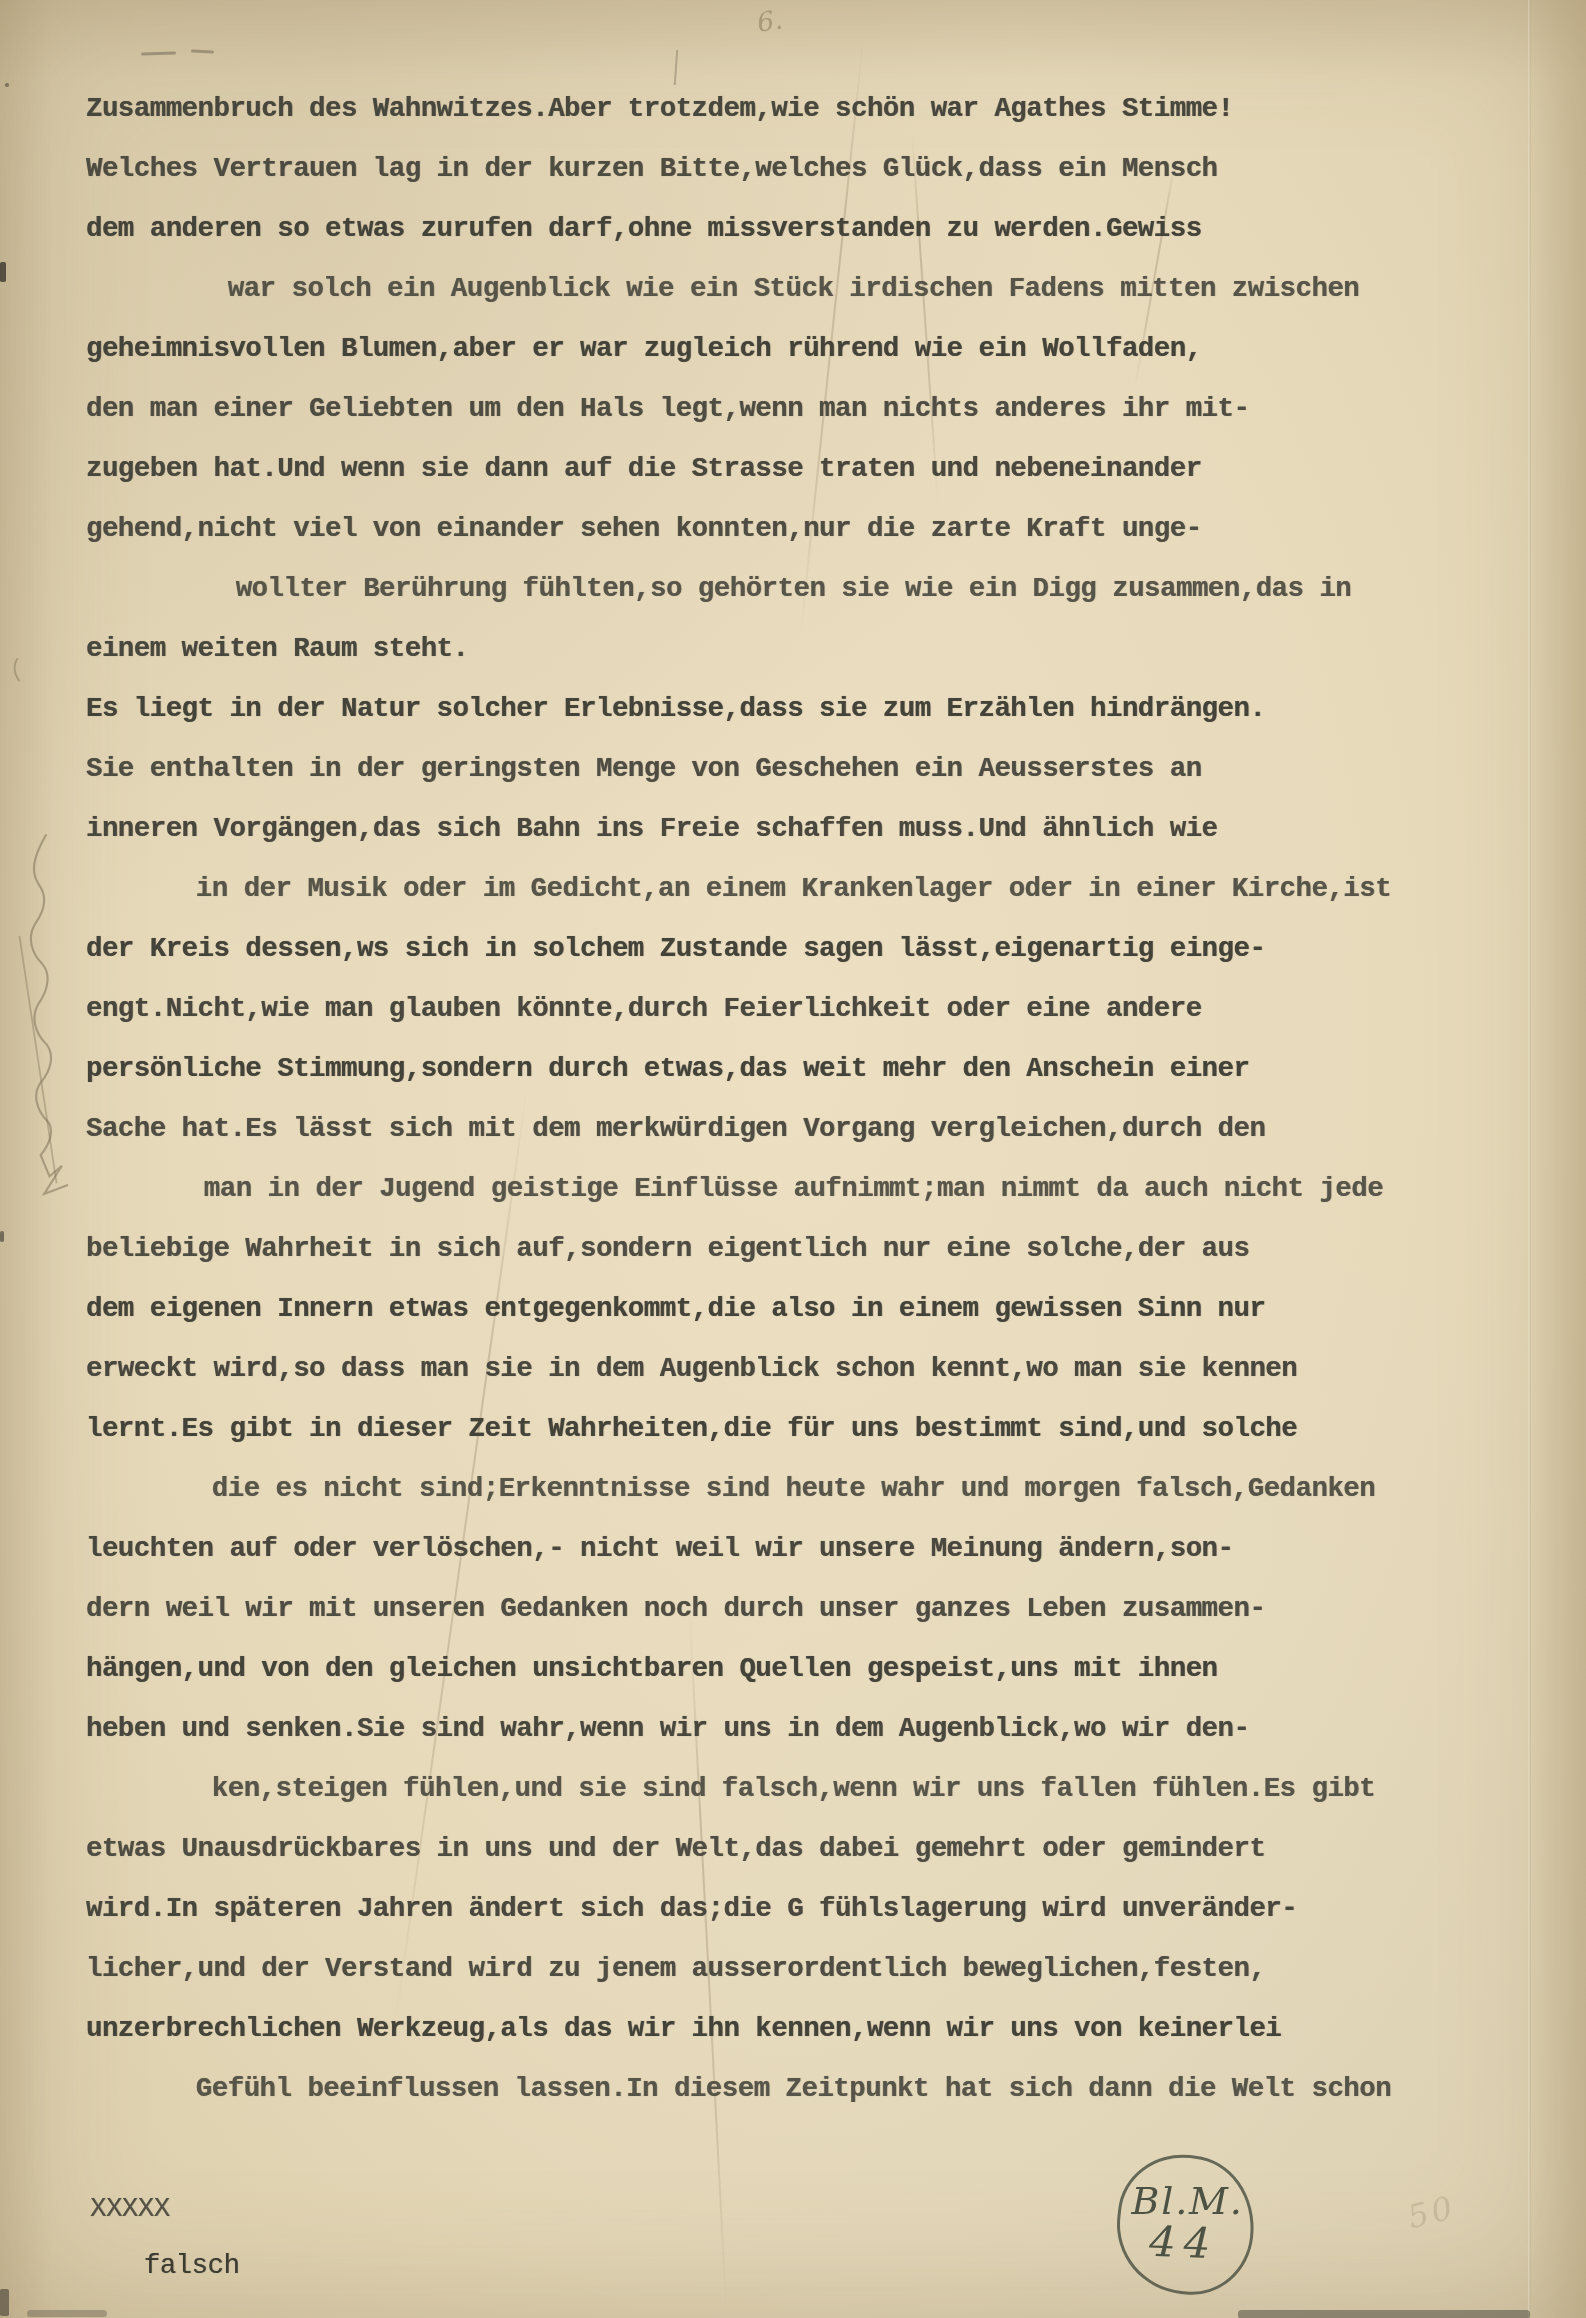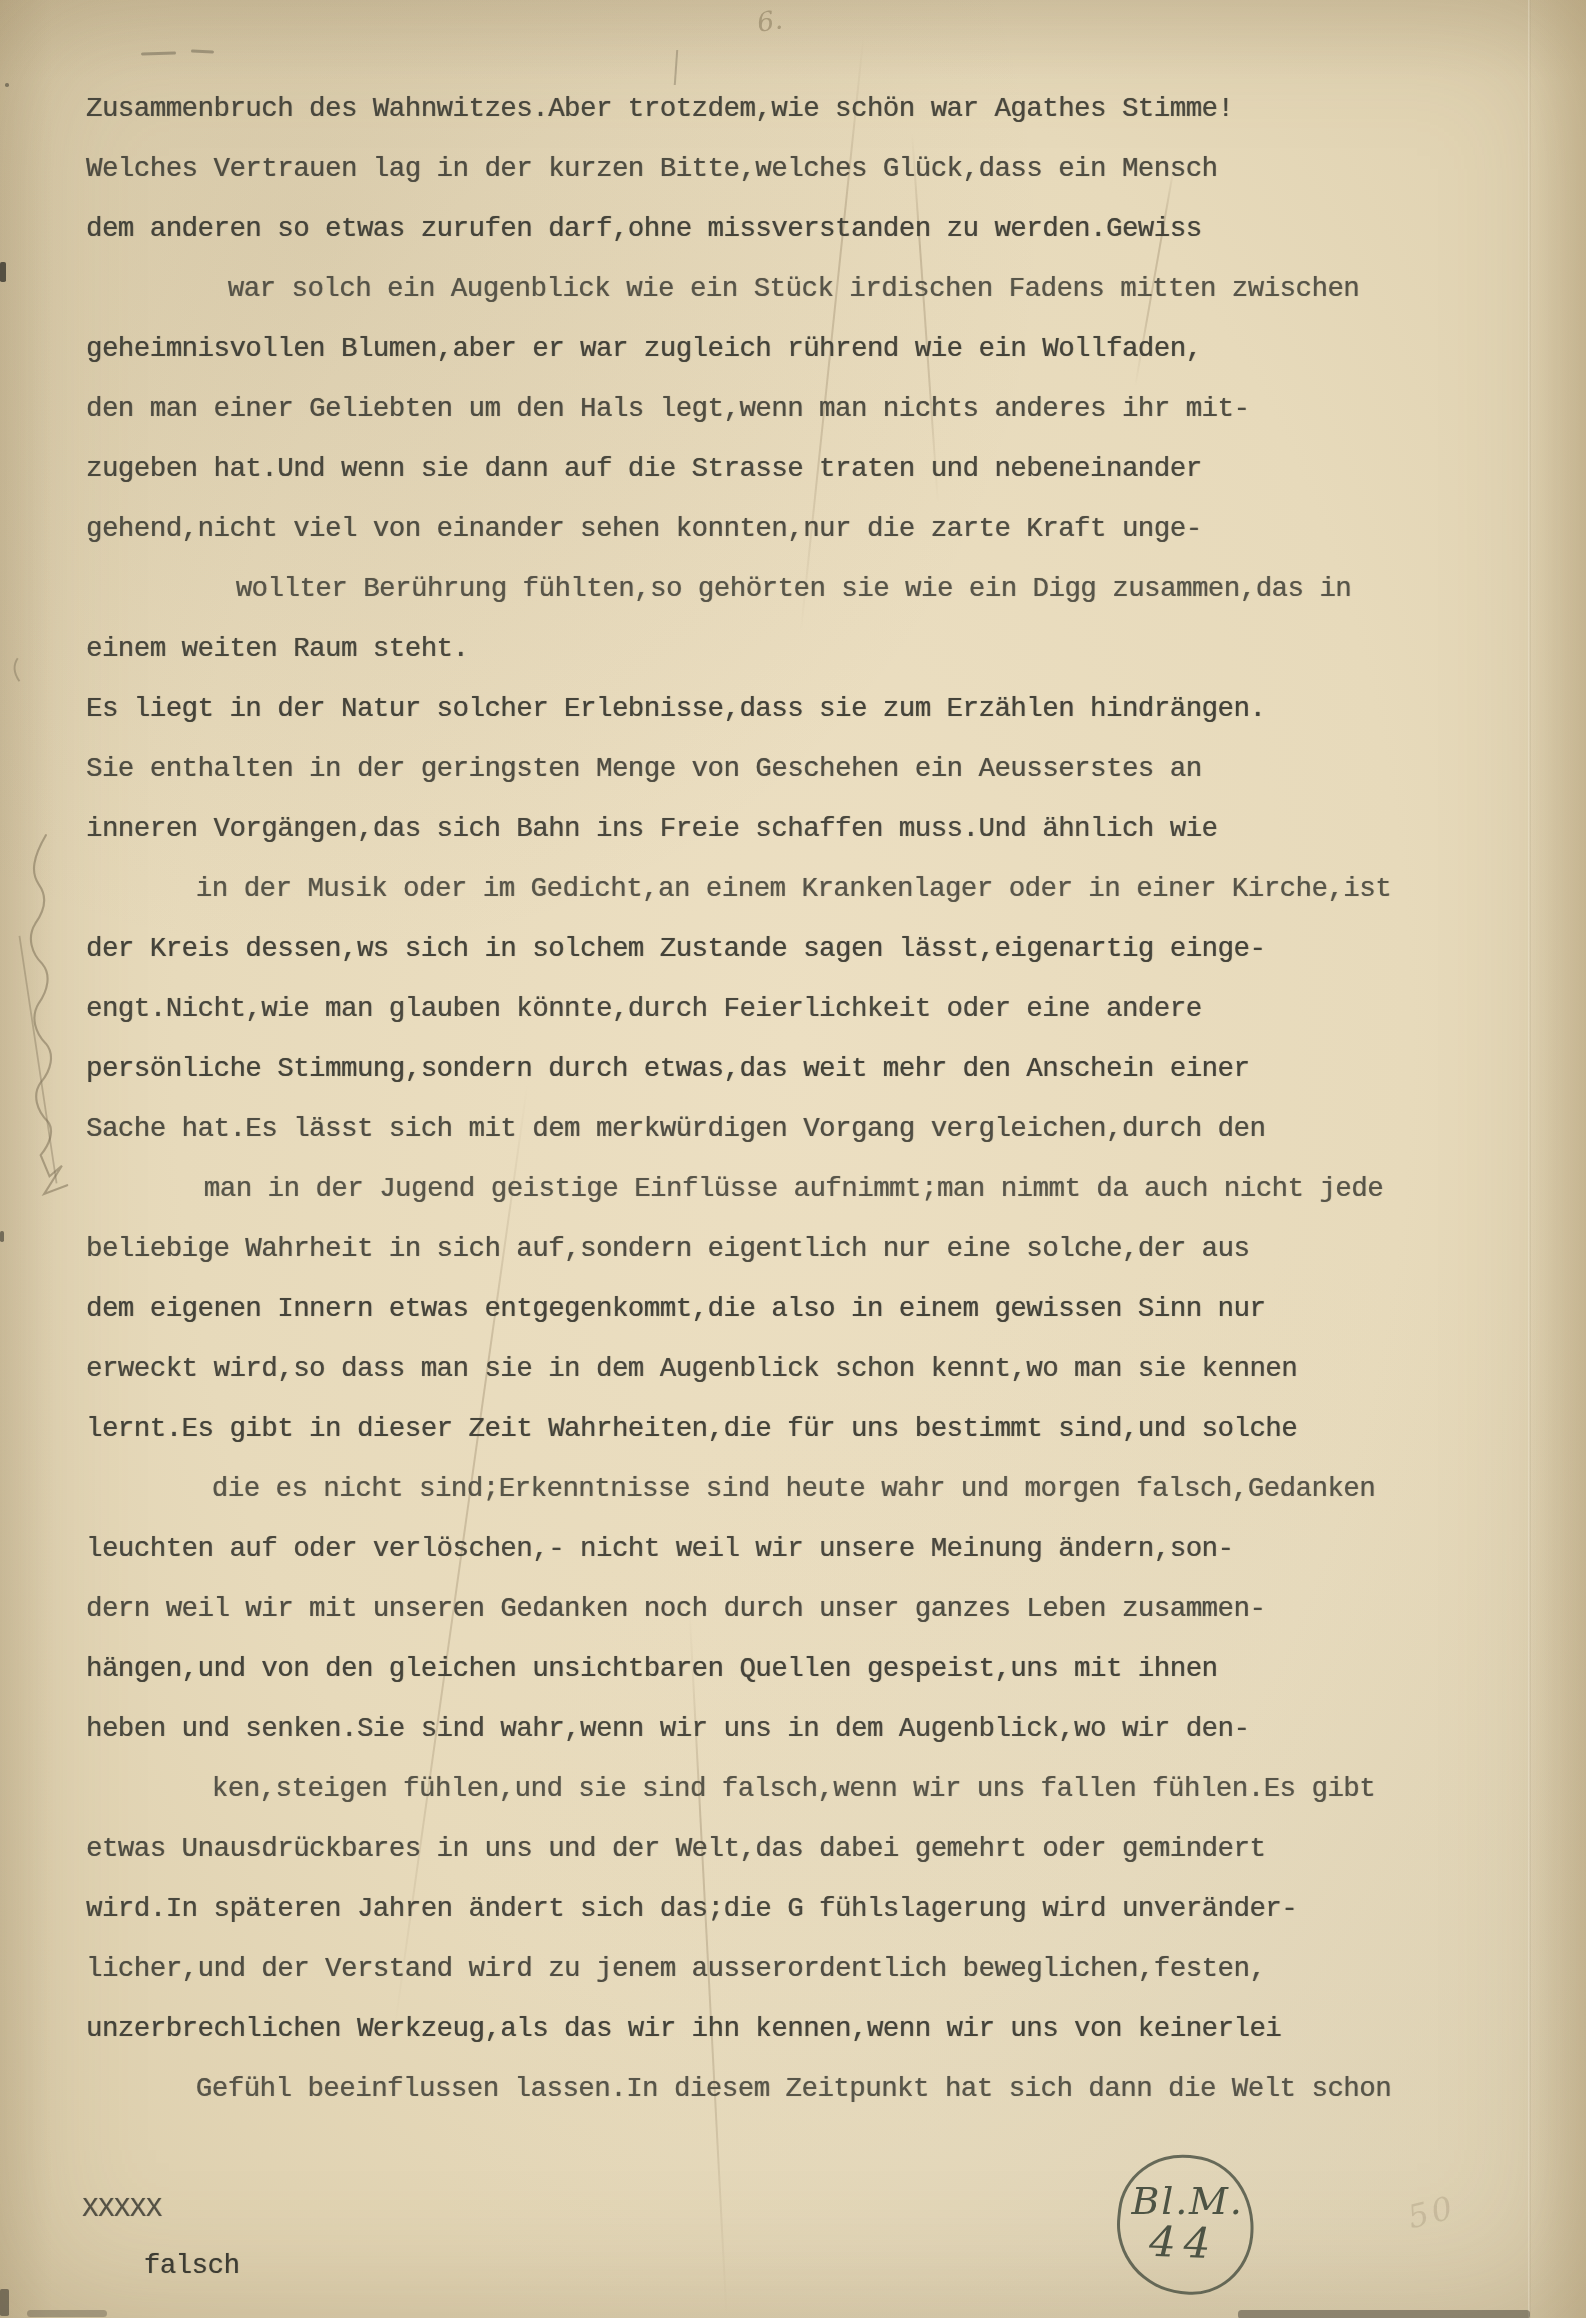--- a/index.html
+++ b/index.html
@@ -21,35 +21,36 @@
     background:linear-gradient(to right, transparent, rgba(175,155,115,0.38));}
   .edge-seam{position:absolute;top:0;left:1528px;width:2.7px;height:100%;
     background:linear-gradient(to right, rgba(255,250,235,0.35), rgba(140,120,85,0.18));}
 
   
   .text{
     position:absolute;left:86px;top:79px;width:1415px;
     font-size:27.4px;letter-spacing:-0.5px;line-height:60px;
     color:#44433a;white-space:pre;
     text-shadow:0.5px 0.4px 0.8px rgba(62,61,51,0.55), -0.3px 0 0.6px rgba(62,61,51,0.30);
+    font-weight:bold;
   }
   .line{height:60px;}
   .line:nth-child(2n){opacity:.93;}
   .line:nth-child(3n+1){opacity:.97;}
   .line:nth-child(5n+4){opacity:.88;text-align:center;}
 
   
   .struck{
     position:absolute;left:80px;top:2176px;
     font-size:27.4px;letter-spacing:-0.5px;line-height:60px;
     color:#3d3c33;white-space:pre;
     text-shadow:0.5px 0.4px 0.8px rgba(62,61,51,0.6);
   }
   .struck .xover{
-    position:absolute;left:2px;top:2.7px;opacity:.85;color:#3d3c33;
+    position:absolute;left:10px;top:2.7px;opacity:.85;color:#3d3c33;
   }
 
   
   .stamp{
     position:absolute;left:1117px;top:2155px;width:131px;height:133px;
     border:3.5px solid rgba(80,86,70,0.85);
     border-radius:50% 50% 46% 54% / 46% 56% 48% 52%;
     transform:rotate(6deg);
     display:flex;flex-direction:column;align-items:center;justify-content:center;
     color:#4d5344;

